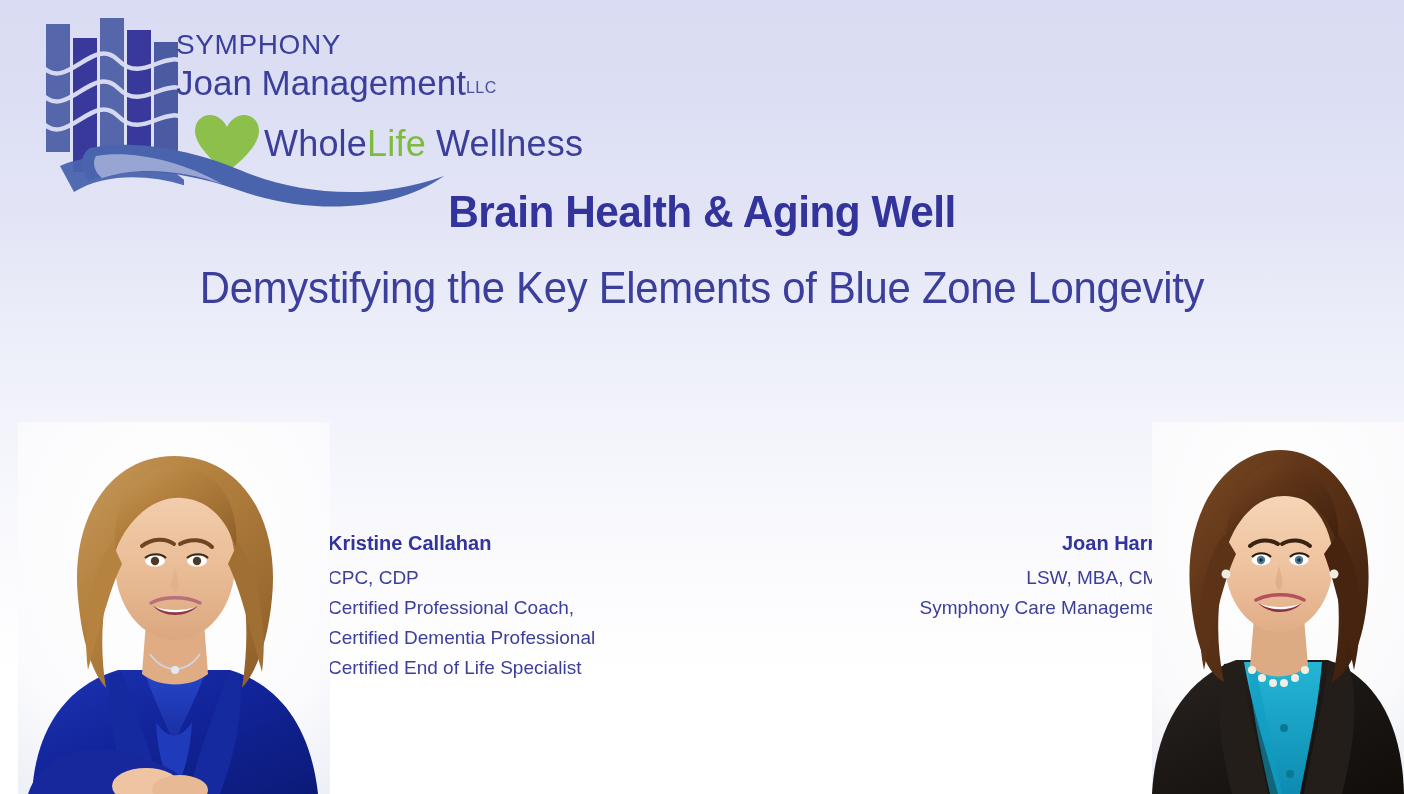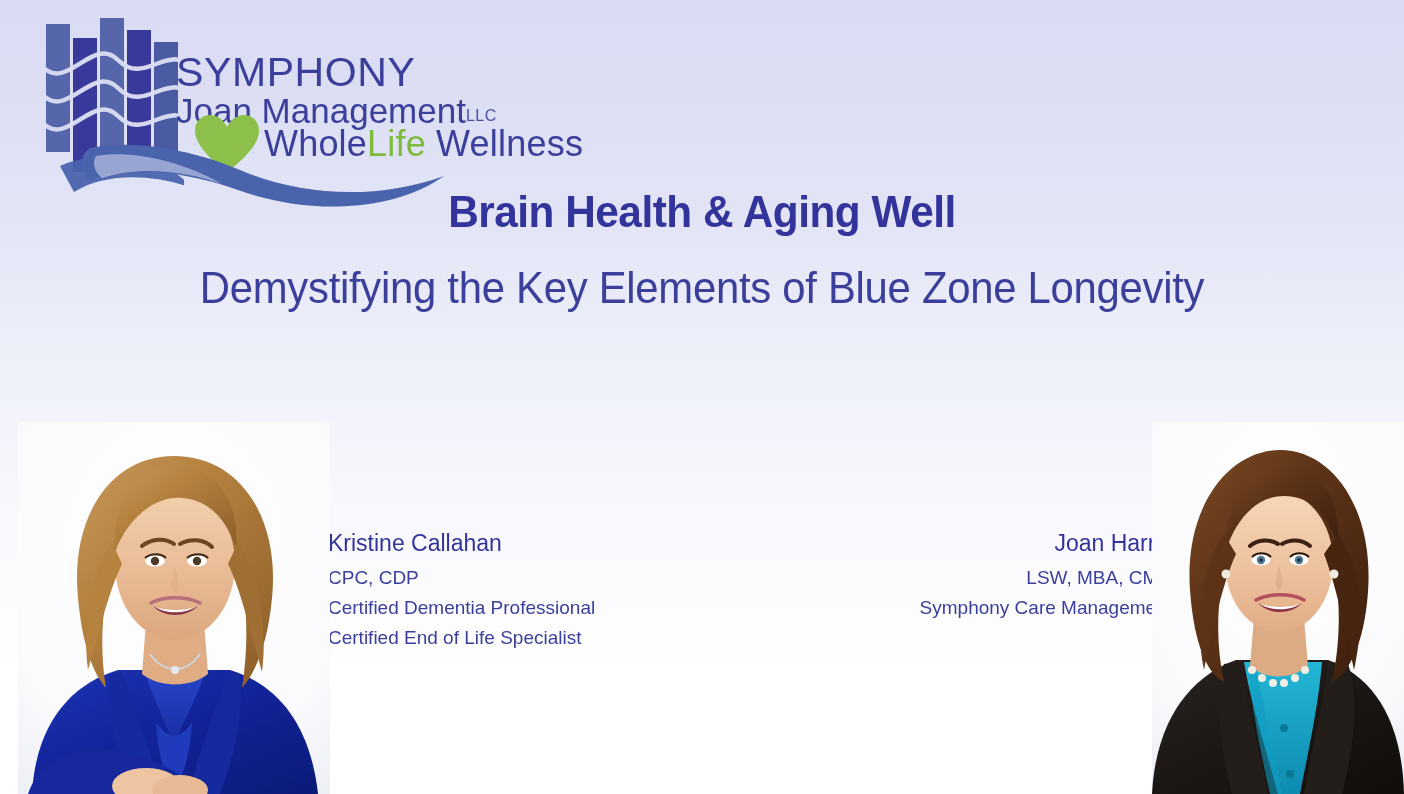--- a/index.html
+++ b/index.html
@@ -43,27 +43,26 @@
     width: 140px;
     height: 180px;
   }
   .logo-text {
     position: absolute;
     left: 132px;
     top: 14px;
     width: 420px;
   }
   .sym-line {
-    font-size: 41px;
+    font-size: 28px;
     line-height: 37px;
     letter-spacing: 0.6px;
     color: #3b3f9b;
     font-weight: 400;
     white-space: nowrap;
-    margin-top: 28px;
   }
   .care-line {
     font-size: 35px;
     line-height: 40px;
     color: #3b3f9b;
     font-weight: 400;
     white-space: nowrap;
   }
   .llc {
     font-size: 16px;
@@ -135,23 +134,23 @@
   }
   .speaker-right-text {
     position: absolute;
     right: 232px;
     top: 524px;
     width: 440px;
     text-align: right;
     color: #3b3f9b;
   }
   .speaker-name {
-    font-size: 23px;
+    font-size: 20px;
     line-height: 38px;
-    font-weight: normal;
+    font-weight: bold;
     color: #33339c;
     margin-bottom: 1px;
   }
   .speaker-line {
     font-size: 19px;
     line-height: 30px;
     font-weight: normal;
     color: #3b3f9b;
     white-space: nowrap;
   }
@@ -218,20 +217,21 @@
       </svg>
     </span>
   </div>
 
   <div class="title-main">Brain Health &amp; Aging Well</div>
   <div class="title-sub">Demystifying the Key Elements of Blue Zone Longevity</div>
 
   <div class="speaker-left-text">
     <div class="speaker-name">Kristine Callahan</div>
     <div class="speaker-line">CPC, CDP</div>
+    <div class="speaker-line">Certified Professional Coach,</div>
     <div class="speaker-line">Certified Dementia Professional</div>
     <div class="speaker-line">Certified End of Life Specialist</div>
   </div>
 
   <div class="speaker-right-text">
     <div class="speaker-name">Joan Harris</div>
     <div class="speaker-line">LSW, MBA, CMC</div>
     <div class="speaker-line">Symphony Care Management</div>
   </div>
 

